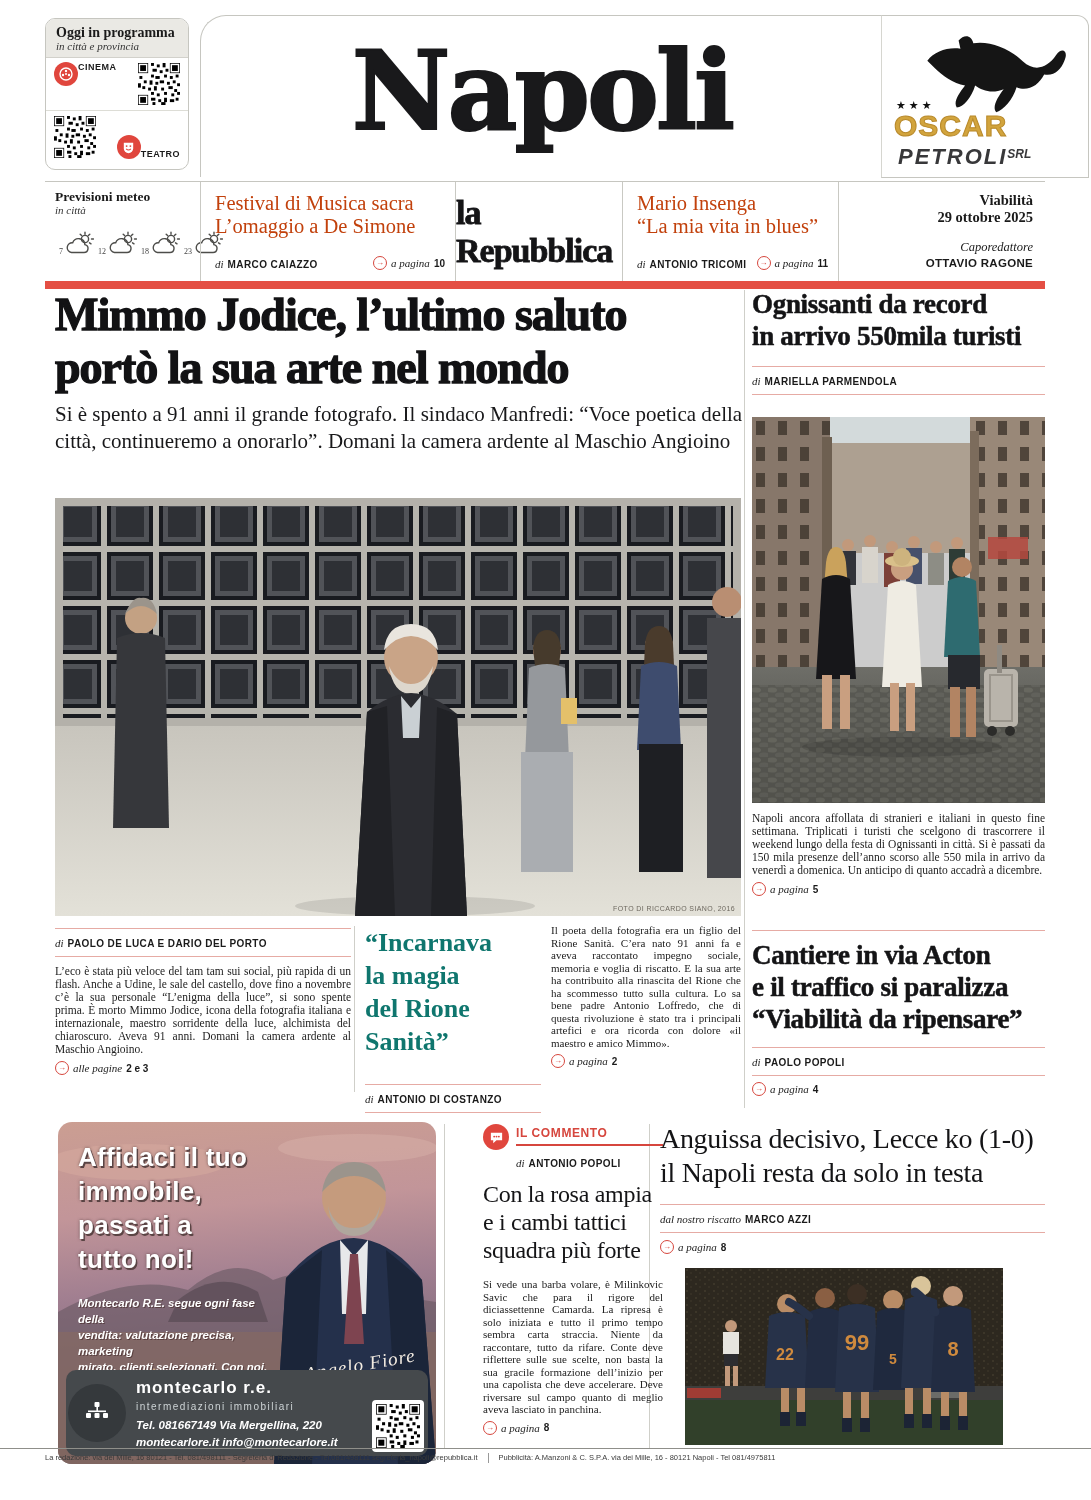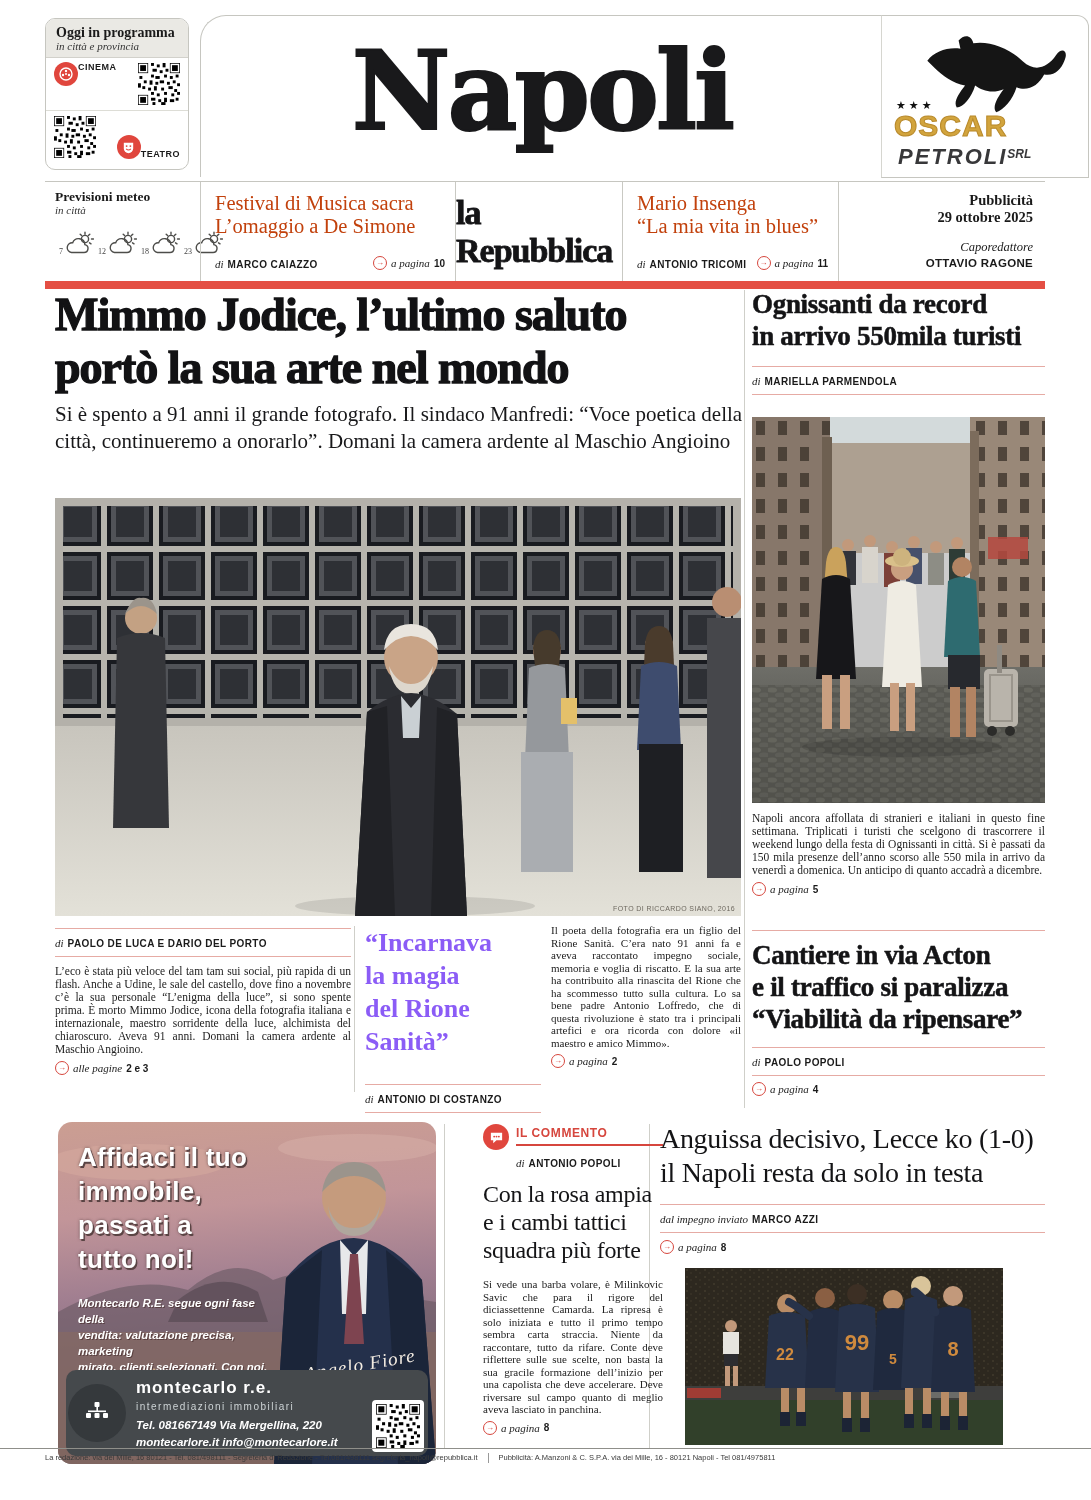--- a/index.html
+++ b/index.html
@@ -69,21 +69,21 @@
   .lead-hl{left:55px;top:288px;width:700px;font-weight:bold;font-size:46px;line-height:53px;letter-spacing:-1px;color:#121214;-webkit-text-stroke:1.3px #121214;}
   .lead-deck{left:55px;top:401px;width:690px;font-size:21px;line-height:27px;color:#18181a;}
   .photo{overflow:hidden;background:#ccc;}
   .credit{position:absolute;right:6px;bottom:4px;font-family:"Liberation Sans",sans-serif;font-size:7px;letter-spacing:.4px;color:#6d685f;}
   .body{font-size:11.5px;line-height:13px;text-align:justify;color:#222;}
   .body.small{font-size:11px;line-height:12.5px;}
 
   
   .sec-hl{font-weight:bold;font-size:27px;line-height:32px;letter-spacing:-.3px;color:#141416;-webkit-text-stroke:.5px #141416;}
   .sec-hl.light{font-weight:normal;-webkit-text-stroke:0;}
-  .quote{font-weight:bold;font-size:26px;line-height:33px;color:#8b5cf6;}
+  .quote{font-weight:bold;font-size:26px;line-height:33px;color:#0f766e;}
 
   
   .kickrow{display:flex;align-items:flex-start;gap:7px;}
   .kicker{color:#d6463d;font-weight:bold;font-size:12px;letter-spacing:.6px;padding-top:2px;}
   .kickrule{height:2px;background:#d6463d;margin-top:4px;}
 
   
   .ad{left:58px;top:1122px;width:378px;height:342px;border-radius:14px;overflow:hidden;
       background:linear-gradient(175deg,#cb9e92 0%,#c29599 26%,#a07e90 48%,#86707f 66%,#8a6f66 82%,#6e5a54 100%);}
   .ad-hl{position:absolute;left:20px;top:18px;font-family:"Liberation Sans",sans-serif;font-weight:bold;font-size:26px;line-height:34px;color:#fff;
@@ -282,21 +282,21 @@
       <div class="bylrow">
         <span><span class="di">di</span> <span class="auth">ANTONIO TRICOMI</span></span>
         <span class="pagelink">
             <span class="arr">→</span>
             <span class="pl-label">a pagina</span>
             <span class="pl-num">11</span>
           </span>
       </div>
     </div>
     <div class="hcell cellD">
-      <div class="dateA">Pubblicità</div>
+      <div class="dateA">Viabilità</div>
       <div class="dateA">29 ottobre 2025</div>
       <div class="dateB">Caporedattore</div>
       <div class="dateC">OTTAVIO RAGONE</div>
     </div>
   </div>
 
   <div class="abs redband"></div>
 
   <div class="abs lead-hl">
     <span style="display:block">Mimmo Jodice, l’ultimo saluto</span>
@@ -607,21 +607,21 @@
         <span class="pl-num">8</span>
     </div>
   </div>
 
   <div class="abs" style="left:660px;top:1122px;width:385px;">
     <div class="sec-hl light" style="font-size:28px;line-height:34px;">
       <span style="display:block">Anguissa decisivo, Lecce ko (1-0)</span>
       <span style="display:block">il Napoli resta da solo in testa</span>
     </div>
     <div class="rule" style="margin-top:14px;"></div>
-    <div class="byl"><span class="di">dal impegno inviato</span> <span class="auth">MARCO AZZI</span></div>
+    <div class="byl"><span class="di">dal nostro riscatto</span> <span class="auth">MARCO AZZI</span></div>
     <div class="rule"></div>
     <div class="pagelink" style="margin-top:7px;">
       <span class="arr">→</span>
         <span class="pl-label">a pagina</span>
         <span class="pl-num">8</span>
     </div>
   </div>
 
   <div class="abs photo" style="left:685px;top:1268px;width:318px;height:177px;">
     <svg width="318" height="177" viewBox="0 0 318 177">

